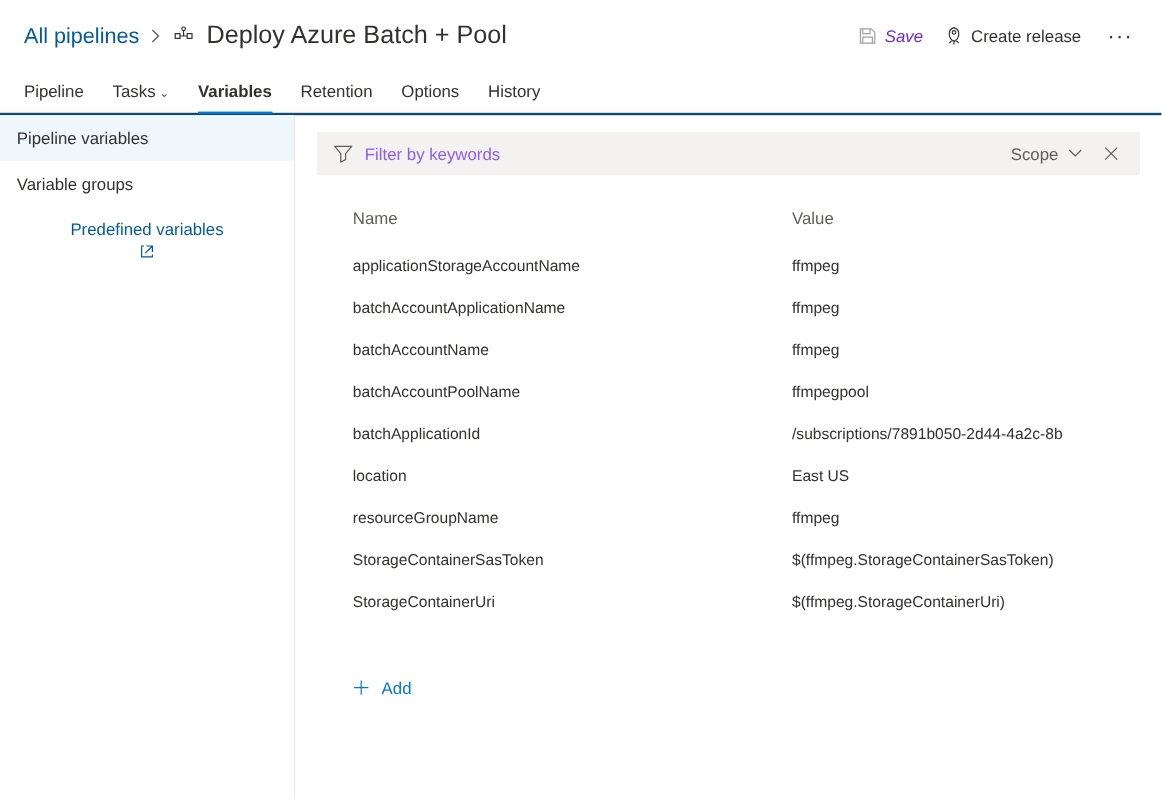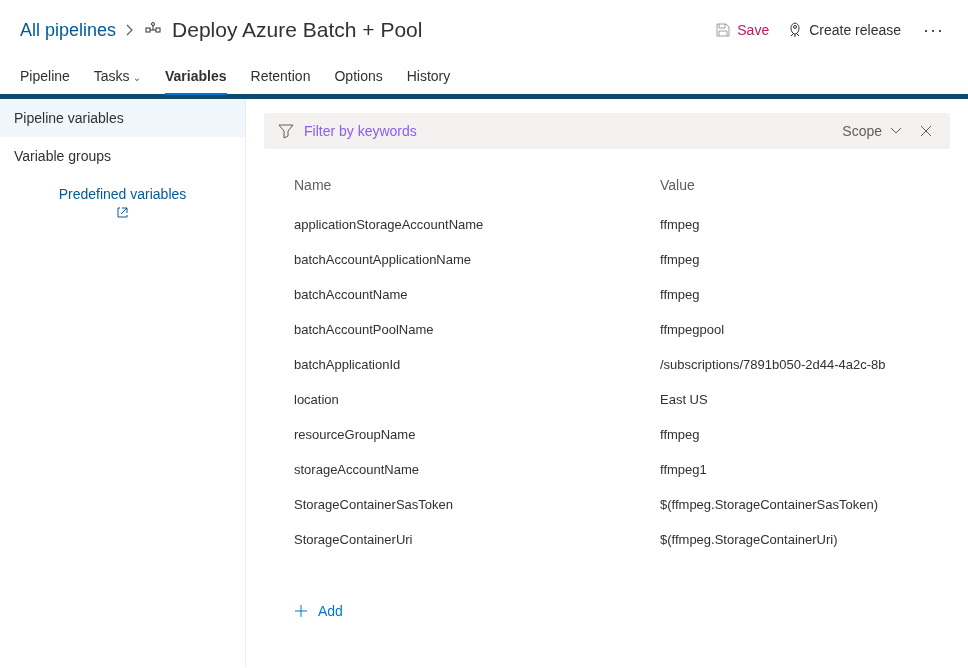--- a/index.html
+++ b/index.html
@@ -48,34 +48,35 @@
     }
     .action-item {
       display: flex;
       align-items: center;
       gap: 6px;
       font-size: 14px;
       cursor: pointer;
       color: #323130;
     }
     .action-item.disabled {
-      color: #be185d;
+      color: #6d28d9;
       cursor: default;
+      font-style: italic;
     }
     .more-icon {
       font-size: 18px;
       padding: 0 4px;
       cursor: pointer;
       letter-spacing: 1px;
     }
     .tabs {
       display: flex;
       gap: 24px;
       padding: 0 20px;
-      border-bottom: 5px solid #0c4a6e;
+      border-bottom: 2px solid #0c4a6e;
     }
     .tab {
       padding: 10px 0;
       font-size: 14px;
       color: #323130;
       cursor: pointer;
       position: relative;
     }
     .tab.active {
       font-weight: 600;
@@ -309,24 +310,20 @@
         </div>
         <div class="table-row">
           <div class="col-name">location</div>
           <div class="col-value">East US</div>
         </div>
         <div class="table-row">
           <div class="col-name">resourceGroupName</div>
           <div class="col-value">ffmpeg</div>
         </div>
         <div class="table-row">
-          <div class="col-name">storageAccountName</div>
-          <div class="col-value">ffmpeg1</div>
-        </div>
-        <div class="table-row">
           <div class="col-name">StorageContainerSasToken</div>
           <div class="col-value">$(ffmpeg.StorageContainerSasToken)</div>
         </div>
         <div class="table-row">
           <div class="col-name">StorageContainerUri</div>
           <div class="col-value">$(ffmpeg.StorageContainerUri)</div>
         </div>
       </div>
 
     <div class="add-row">

